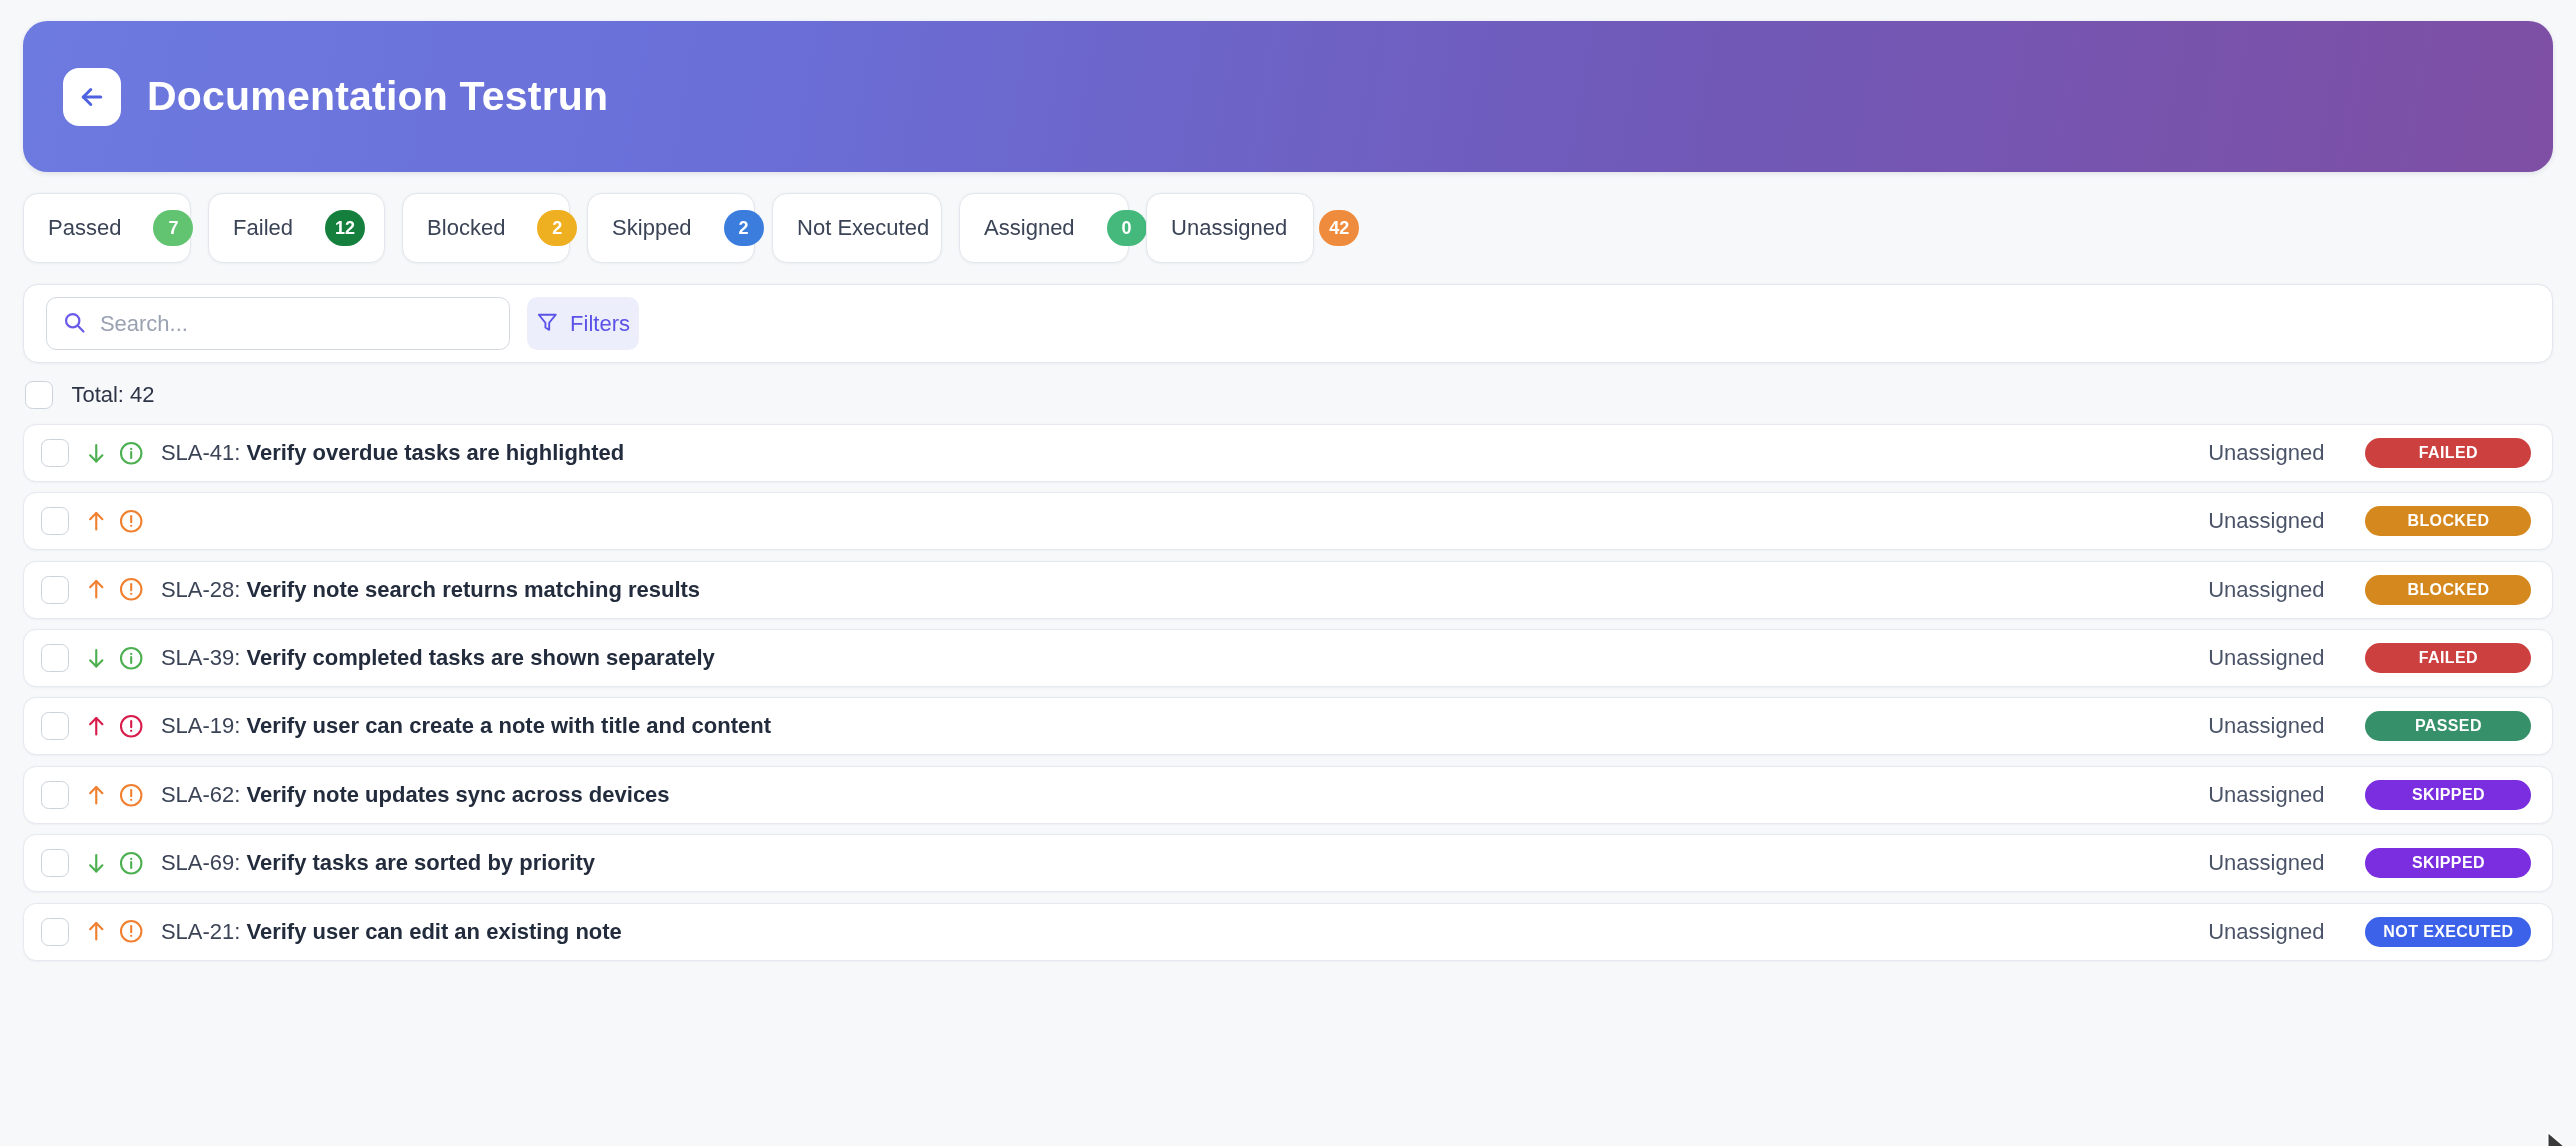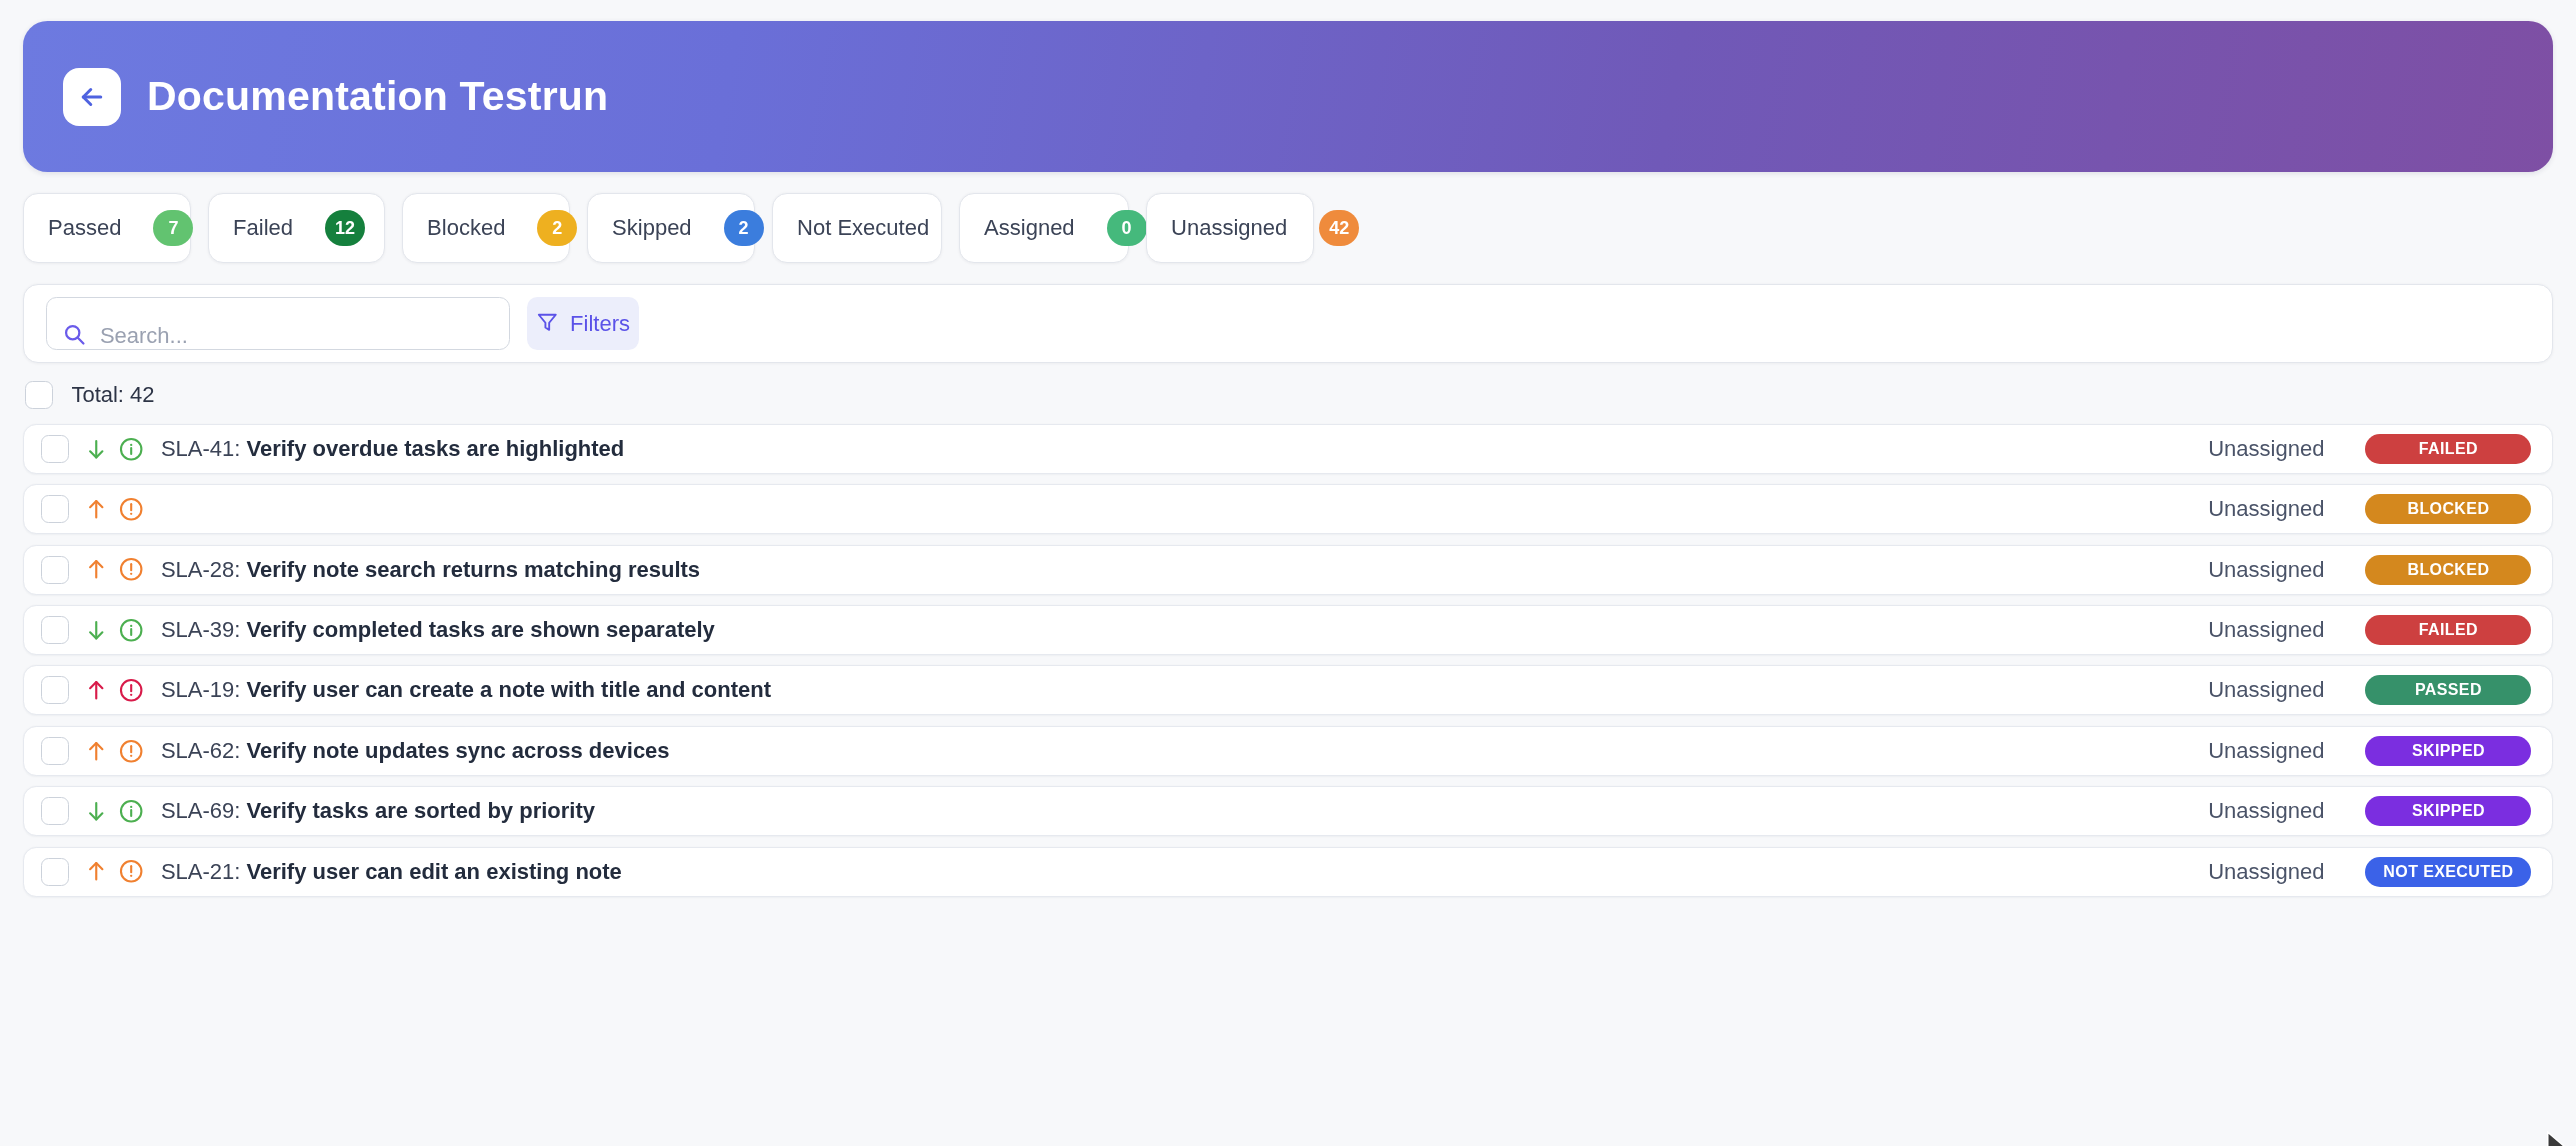--- a/index.html
+++ b/index.html
@@ -91,21 +91,21 @@
     align-items: center;
     padding: 0 22.6px;
     box-shadow: 0 0.9px 2.8px rgba(30,35,60,.05);
   }
   .search-box {
     width: 464px;
     height: 53px;
     border: 0.9px solid #d3d8e0;
     border-radius: 10.4px;
     display: flex;
-    align-items: flex-end;
+    align-items: center;
     padding: 0 15px;
     background: #fff;
   }
   .search-box svg { flex: 0 0 auto; }
   .search-input {
     border: none;
     outline: none;
     margin-left: 13.2px;
     font-size: 22px;
     color: #3b4356;
@@ -153,21 +153,21 @@
     font-size: 22px;
     color: #2d3446;
   }
 
   
   .list { display: flex; flex-direction: column; gap: 10.4px; }
   .row {
     background: #ffffff;
     border: 0.9px solid #e6e9ef;
     border-radius: 13.2px;
-    height: 50px;
+    height: 58px;
     display: flex;
     align-items: center;
     padding: 0 21px 0 17px;
     box-shadow: 0 0.9px 1.9px rgba(30,35,60,.045);
     cursor: pointer;
   }
   .row .cb { margin-right: 13.2px; }
   .prio { width: 28px; display: flex; align-items: center; justify-content: center; flex: 0 0 auto; }
   .sev  { width: 36px; display: flex; align-items: center; justify-content: center; flex: 0 0 auto; margin-left: 3.8px; }
   .row-text {

